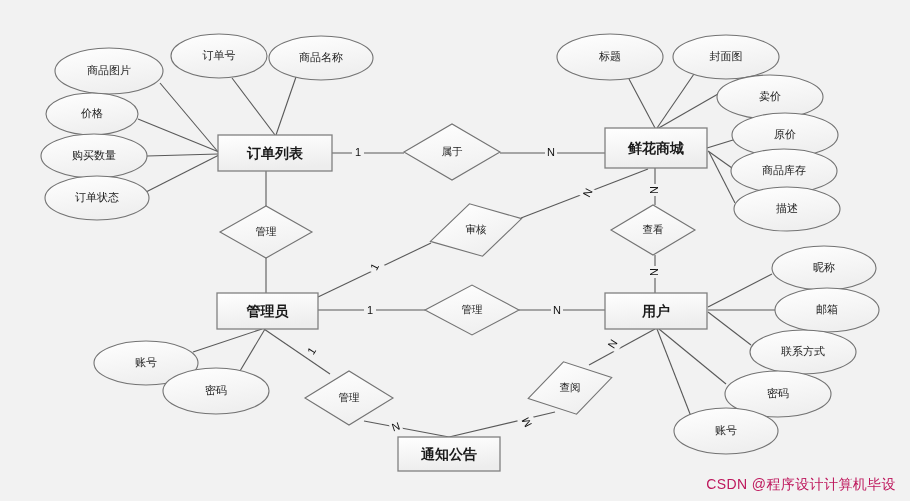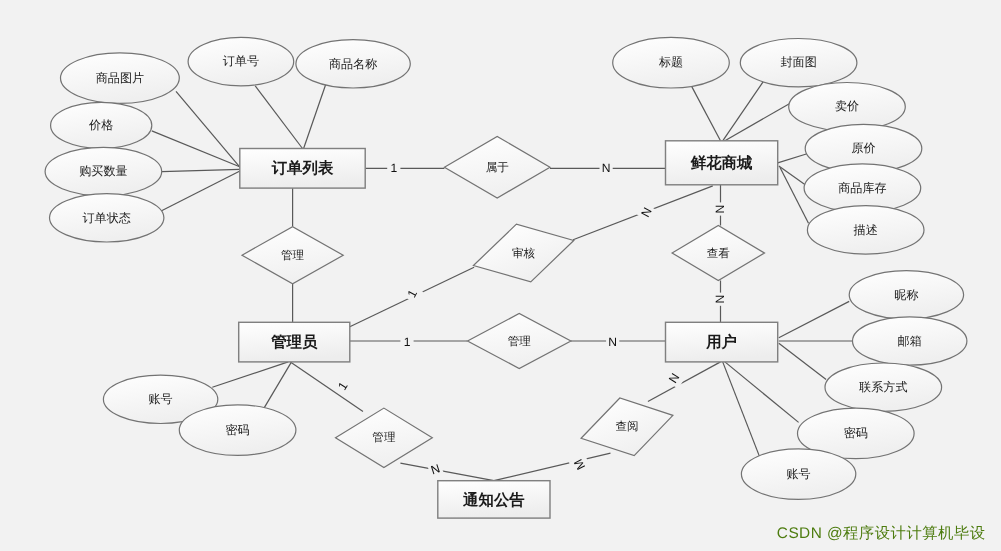--- a/index.html
+++ b/index.html
@@ -67,21 +67,21 @@
   }
   .card-bg {
     fill: #f2f2f2;
   }
   .watermark {
     position: absolute;
     right: 14px;
     bottom: 7px;
     font-family: "Liberation Sans", "DejaVu Sans", sans-serif;
     font-size: 14px;
-    color: #4d7c0f;
+    color: #be185d;
     letter-spacing: 0.4px;
     white-space: nowrap;
     user-select: none;
   }
 </style>
 </head>
 <body>
 
 <div id="canvas-wrap">
 

